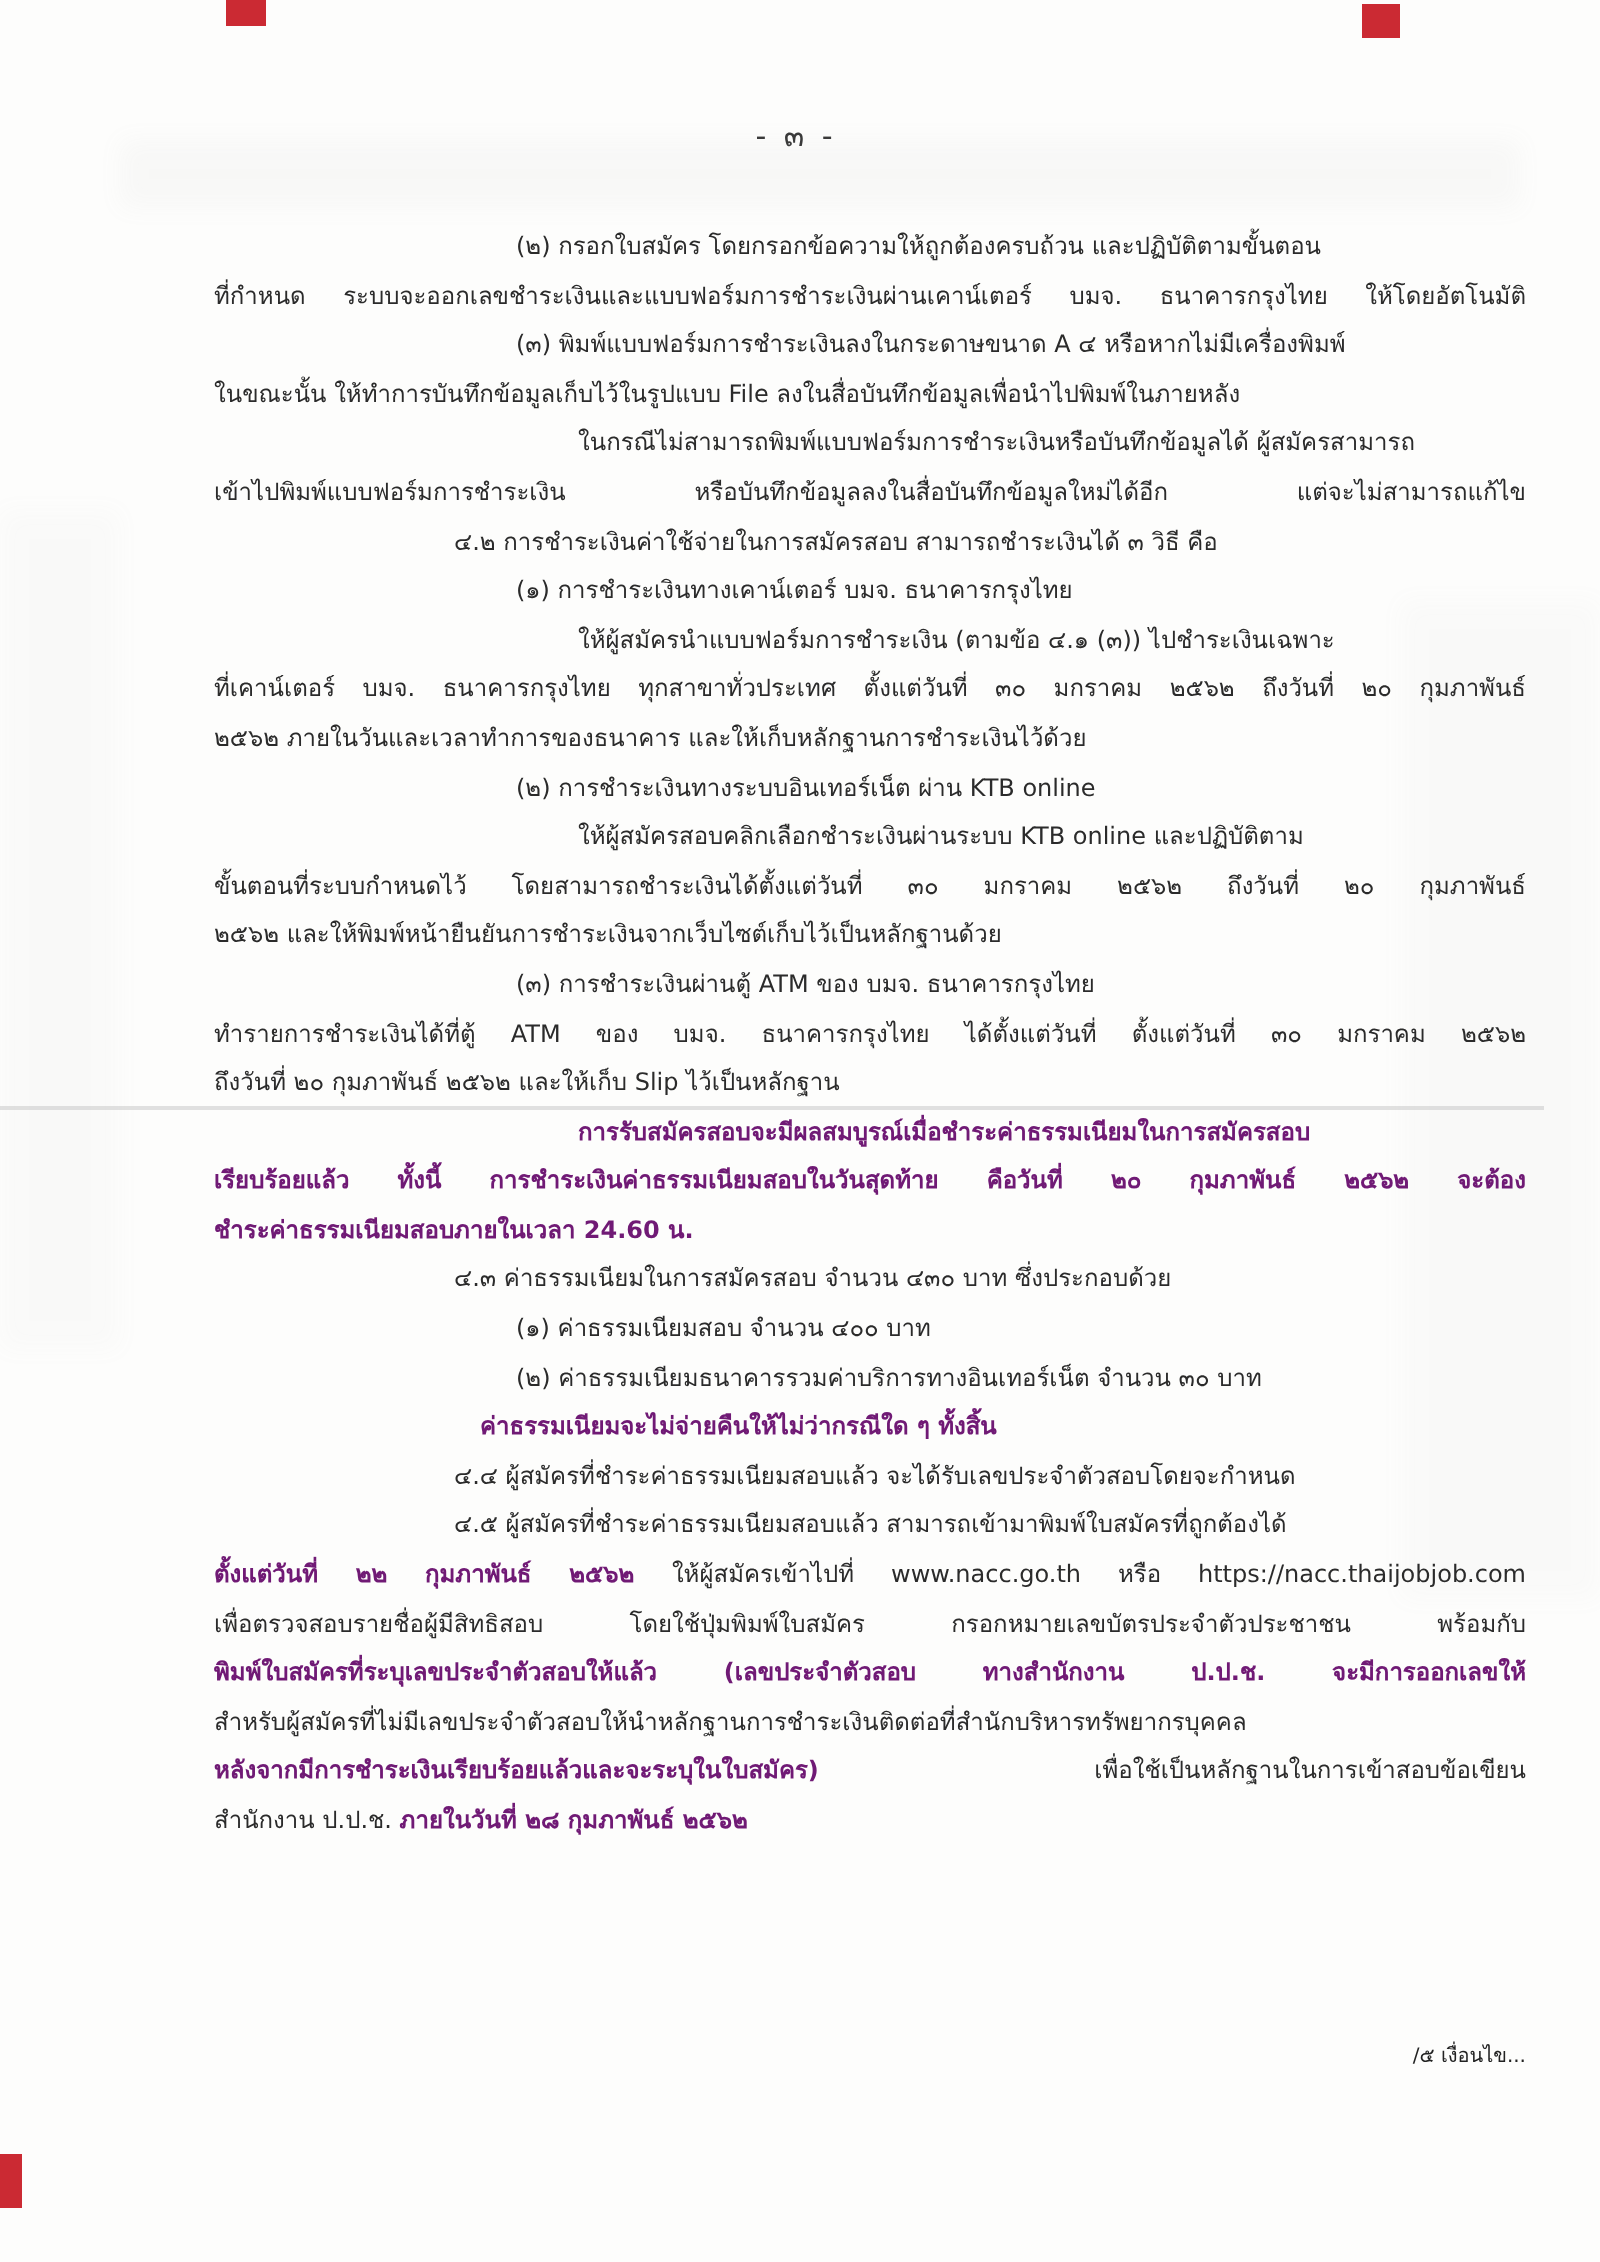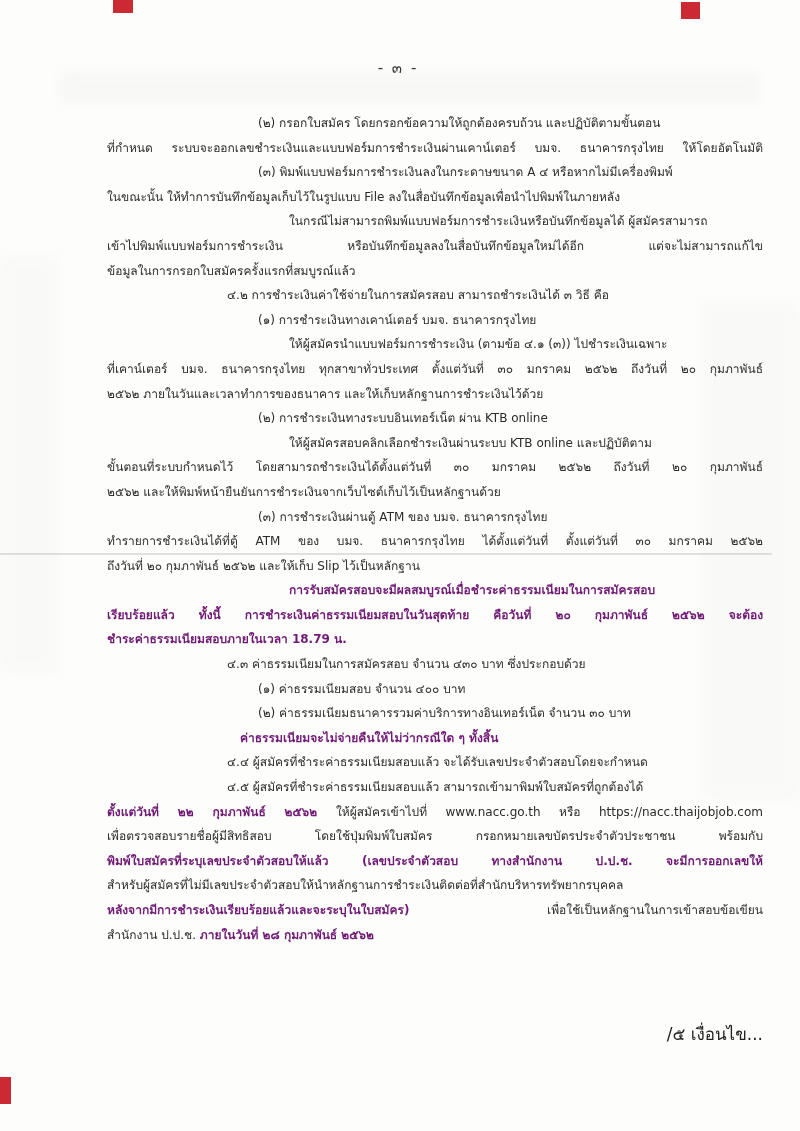--- a/index.html
+++ b/index.html
@@ -37,21 +37,21 @@
   .ind0{margin-left:107px;width:656px;}
   .ind1{margin-left:227px;width:536px;}
   .ind2{margin-left:240px;width:523px;}
   .ind3{margin-left:258px;width:505px;}
   .ind4{margin-left:289px;width:474px;}
   
   .scanline{position:absolute;left:0;top:553px;width:772px;height:2px;opacity:.55;}
   
   .footnote{
     position:absolute;top:1020px;left:0;width:763px;text-align:right;
-    font-size:17px;color:#222;
+    font-size:10px;color:#222;
   }
 </style>
 </head>
 <body style="background: rgb(253, 253, 252);">
 
 <div class="page">
 
   <div class="smudge a"></div>
   <div class="smudge b"></div>
   <div class="smudge c"></div>
@@ -62,36 +62,35 @@
 
   <div class="pageno">- ๓ -</div>
 
   <div class="textblock" id="textblock">
       <div class="line ind3"><span class="seg">(๒) กรอกใบสมัคร โดยกรอกข้อความให้ถูกต้องครบถ้วน และปฏิบัติตามขั้นตอน</span></div>
       <div class="line ind0 j"><span class="seg">ที่กำหนด ระบบจะออกเลขชำระเงินและแบบฟอร์มการชำระเงินผ่านเคาน์เตอร์ บมจ. ธนาคารกรุงไทย ให้โดยอัตโนมัติ</span></div>
       <div class="line ind3"><span class="seg">(๓) พิมพ์แบบฟอร์มการชำระเงินลงในกระดาษขนาด A ๔ หรือหากไม่มีเครื่องพิมพ์</span></div>
       <div class="line ind0"><span class="seg">ในขณะนั้น ให้ทำการบันทึกข้อมูลเก็บไว้ในรูปแบบ File ลงในสื่อบันทึกข้อมูลเพื่อนำไปพิมพ์ในภายหลัง</span></div>
       <div class="line ind4"><span class="seg">ในกรณีไม่สามารถพิมพ์แบบฟอร์มการชำระเงินหรือบันทึกข้อมูลได้ ผู้สมัครสามารถ</span></div>
       <div class="line ind0 j"><span class="seg">เข้าไปพิมพ์แบบฟอร์มการชำระเงิน หรือบันทึกข้อมูลลงในสื่อบันทึกข้อมูลใหม่ได้อีก แต่จะไม่สามารถแก้ไข</span></div>
-      <div class="line ind0"><span class="seg">ข้อมูลในการกรอกใบสมัครครั้งแรกที่สมบูรณ์แล้ว</span></div>
       <div class="line ind1"><span class="seg">๔.๒ การชำระเงินค่าใช้จ่ายในการสมัครสอบ สามารถชำระเงินได้ ๓ วิธี คือ</span></div>
       <div class="line ind3"><span class="seg">(๑) การชำระเงินทางเคาน์เตอร์ บมจ. ธนาคารกรุงไทย</span></div>
       <div class="line ind4"><span class="seg">ให้ผู้สมัครนำแบบฟอร์มการชำระเงิน (ตามข้อ ๔.๑ (๓)) ไปชำระเงินเฉพาะ</span></div>
       <div class="line ind0 j"><span class="seg">ที่เคาน์เตอร์ บมจ. ธนาคารกรุงไทย ทุกสาขาทั่วประเทศ ตั้งแต่วันที่ ๓๐ มกราคม ๒๕๖๒ ถึงวันที่ ๒๐ กุมภาพันธ์</span></div>
       <div class="line ind0"><span class="seg">๒๕๖๒ ภายในวันและเวลาทำการของธนาคาร และให้เก็บหลักฐานการชำระเงินไว้ด้วย</span></div>
       <div class="line ind3"><span class="seg">(๒) การชำระเงินทางระบบอินเทอร์เน็ต ผ่าน KTB online</span></div>
       <div class="line ind4"><span class="seg">ให้ผู้สมัครสอบคลิกเลือกชำระเงินผ่านระบบ KTB  online  และปฏิบัติตาม</span></div>
       <div class="line ind0 j"><span class="seg">ขั้นตอนที่ระบบกำหนดไว้ โดยสามารถชำระเงินได้ตั้งแต่วันที่ ๓๐ มกราคม ๒๕๖๒ ถึงวันที่ ๒๐ กุมภาพันธ์</span></div>
       <div class="line ind0"><span class="seg">๒๕๖๒ และให้พิมพ์หน้ายืนยันการชำระเงินจากเว็บไซต์เก็บไว้เป็นหลักฐานด้วย</span></div>
       <div class="line ind3"><span class="seg">(๓) การชำระเงินผ่านตู้ ATM ของ บมจ. ธนาคารกรุงไทย</span></div>
       <div class="line ind0 j"><span class="seg">ทำรายการชำระเงินได้ที่ตู้ ATM ของ บมจ. ธนาคารกรุงไทย ได้ตั้งแต่วันที่ ตั้งแต่วันที่ ๓๐ มกราคม ๒๕๖๒</span></div>
       <div class="line ind0"><span class="seg">ถึงวันที่ ๒๐ กุมภาพันธ์ ๒๕๖๒ และให้เก็บ Slip ไว้เป็นหลักฐาน</span></div>
       <div class="line ind4"><span class="seg b">การรับสมัครสอบจะมีผลสมบูรณ์เมื่อชำระค่าธรรมเนียมในการสมัครสอบ</span></div>
       <div class="line ind0 j"><span class="seg b">เรียบร้อยแล้ว ทั้งนี้ การชำระเงินค่าธรรมเนียมสอบในวันสุดท้าย คือวันที่ ๒๐ กุมภาพันธ์ ๒๕๖๒ จะต้อง</span></div>
-      <div class="line ind0"><span class="seg b">ชำระค่าธรรมเนียมสอบภายในเวลา 18.79 น.</span></div>
+      <div class="line ind0"><span class="seg b">ชำระค่าธรรมเนียมสอบภายในเวลา 24.60 น.</span></div>
       <div class="line ind1"><span class="seg">๔.๓ ค่าธรรมเนียมในการสมัครสอบ จำนวน ๔๓๐ บาท ซึ่งประกอบด้วย</span></div>
       <div class="line ind3"><span class="seg">(๑) ค่าธรรมเนียมสอบ จำนวน ๔๐๐ บาท</span></div>
       <div class="line ind3"><span class="seg">(๒) ค่าธรรมเนียมธนาคารรวมค่าบริการทางอินเทอร์เน็ต จำนวน ๓๐ บาท</span></div>
       <div class="line ind2"><span class="seg b">ค่าธรรมเนียมจะไม่จ่ายคืนให้ไม่ว่ากรณีใด ๆ ทั้งสิ้น</span></div>
       <div class="line ind1"><span class="seg">๔.๔ ผู้สมัครที่ชำระค่าธรรมเนียมสอบแล้ว จะได้รับเลขประจำตัวสอบโดยจะกำหนด</span></div>
       <div class="line ind1"><span class="seg">๔.๕ ผู้สมัครที่ชำระค่าธรรมเนียมสอบแล้ว สามารถเข้ามาพิมพ์ใบสมัครที่ถูกต้องได้</span></div>
       <div class="line ind0 j"><span class="seg b">ตั้งแต่วันที่ ๒๒ กุมภาพันธ์ ๒๕๖๒ </span><span class="seg">ให้ผู้สมัครเข้าไปที่ www.nacc.go.th  หรือ https://nacc.thaijobjob.com</span></div>
       <div class="line ind0 j"><span class="seg">เพื่อตรวจสอบรายชื่อผู้มีสิทธิสอบ โดยใช้ปุ่มพิมพ์ใบสมัคร กรอกหมายเลขบัตรประจำตัวประชาชน พร้อมกับ</span></div>
       <div class="line ind0 j"><span class="seg b">พิมพ์ใบสมัครที่ระบุเลขประจำตัวสอบให้แล้ว (เลขประจำตัวสอบ ทางสำนักงาน ป.ป.ช. จะมีการออกเลขให้</span></div>
       <div class="line ind0 j"><span class="seg">สำหรับผู้สมัครที่ไม่มีเลขประจำตัวสอบให้นำหลักฐานการชำระเงินติดต่อที่สำนักบริหารทรัพยากรบุคคล</span></div>

